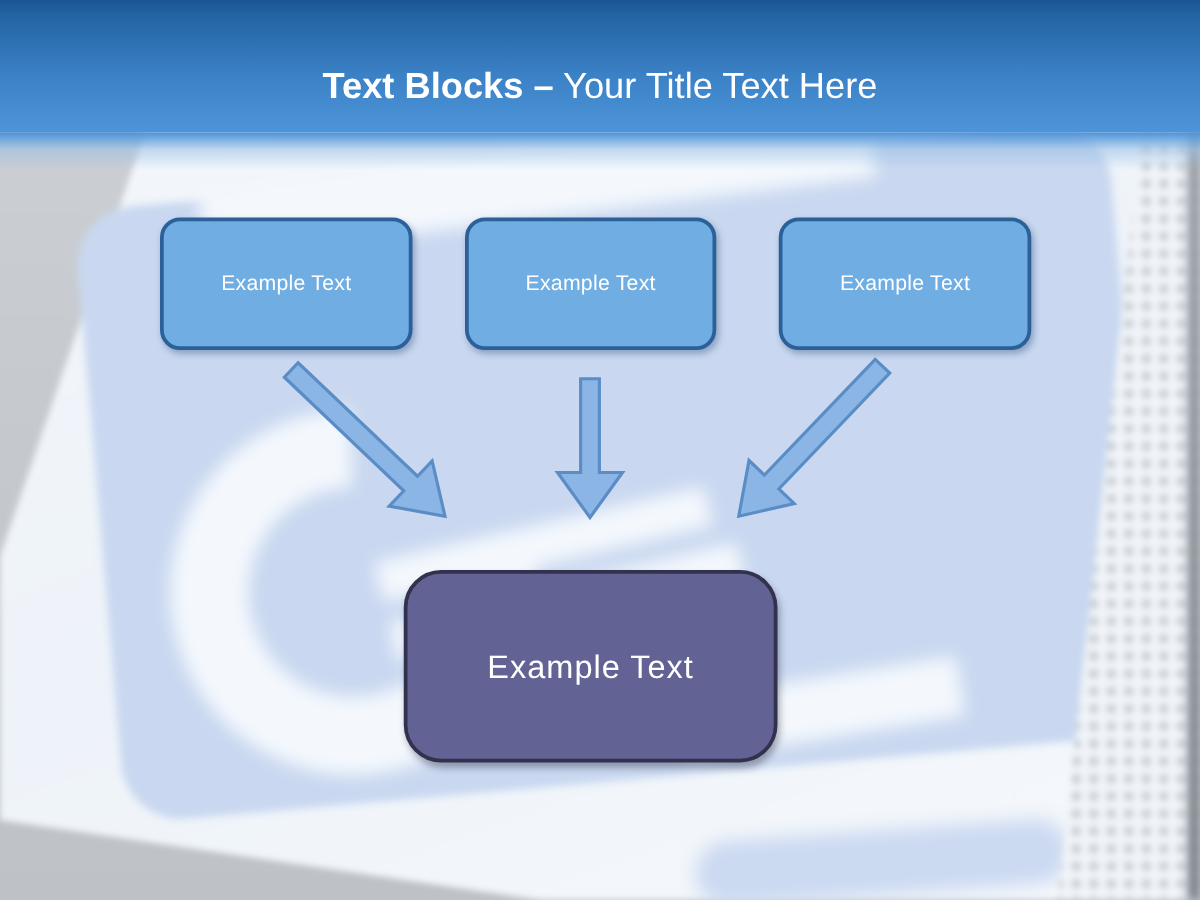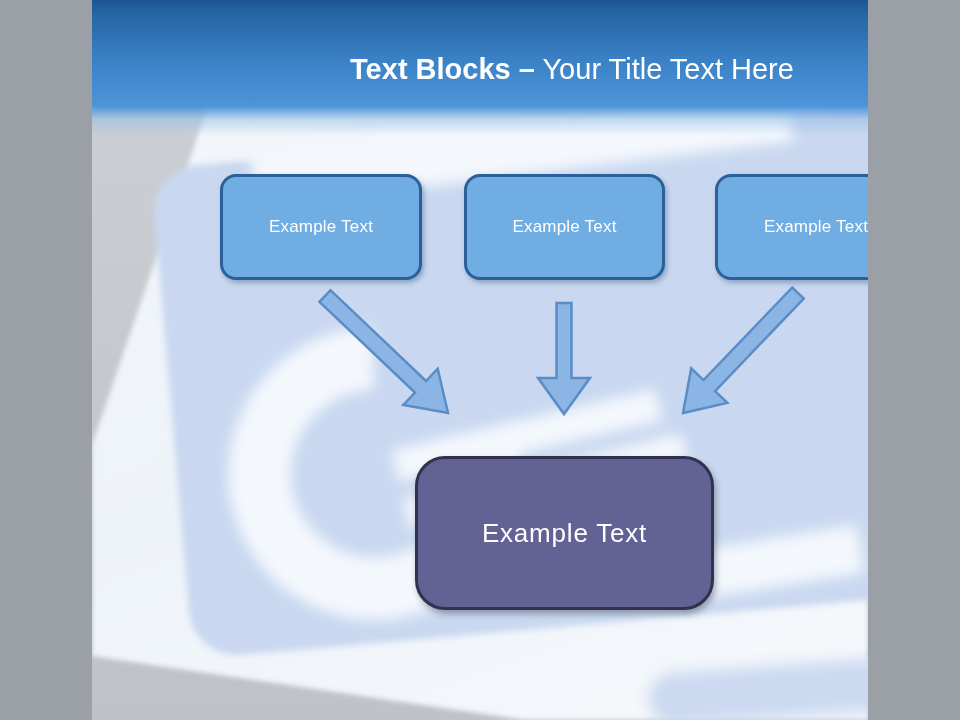--- a/index.html
+++ b/index.html
@@ -1,17 +1,17 @@
 <!DOCTYPE html>
 <html><head>
 <meta charset="utf-8">
 <style>
   html,body{margin:0;padding:0;background:#9aa0a6;}
   .slide{
-    position:relative;width:776px;height:720px;overflow:hidden;
+    position:relative;width:960px;height:720px;overflow:hidden;
     background:#c7cacf;
     font-family:"Liberation Sans","DejaVu Sans",sans-serif;
     margin:0 auto;
   }
   
   .photo{position:absolute;inset:0;filter:blur(2.5px);}
   .photo-base{
     position:absolute;inset:-12px;
     background:linear-gradient(180deg,#ced1d6 0%,#c6c9ce 45%,#bec2c7 100%);
   }

